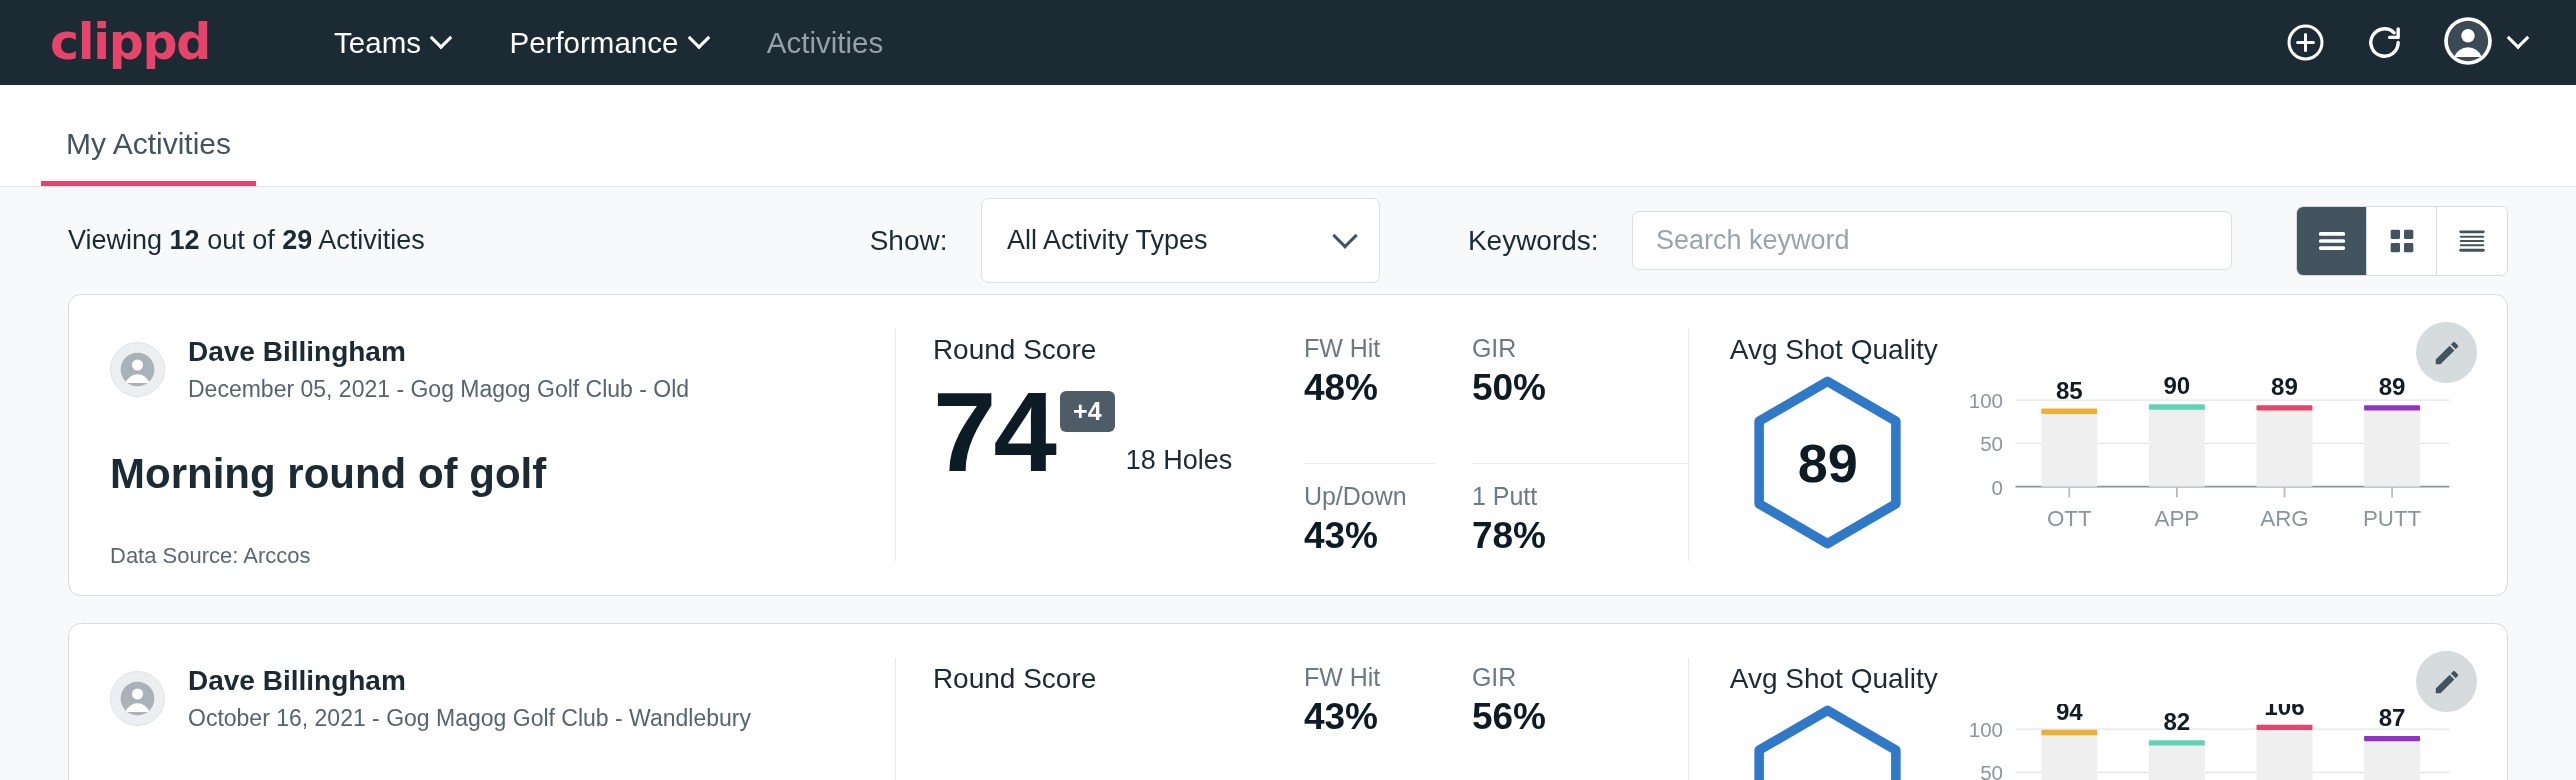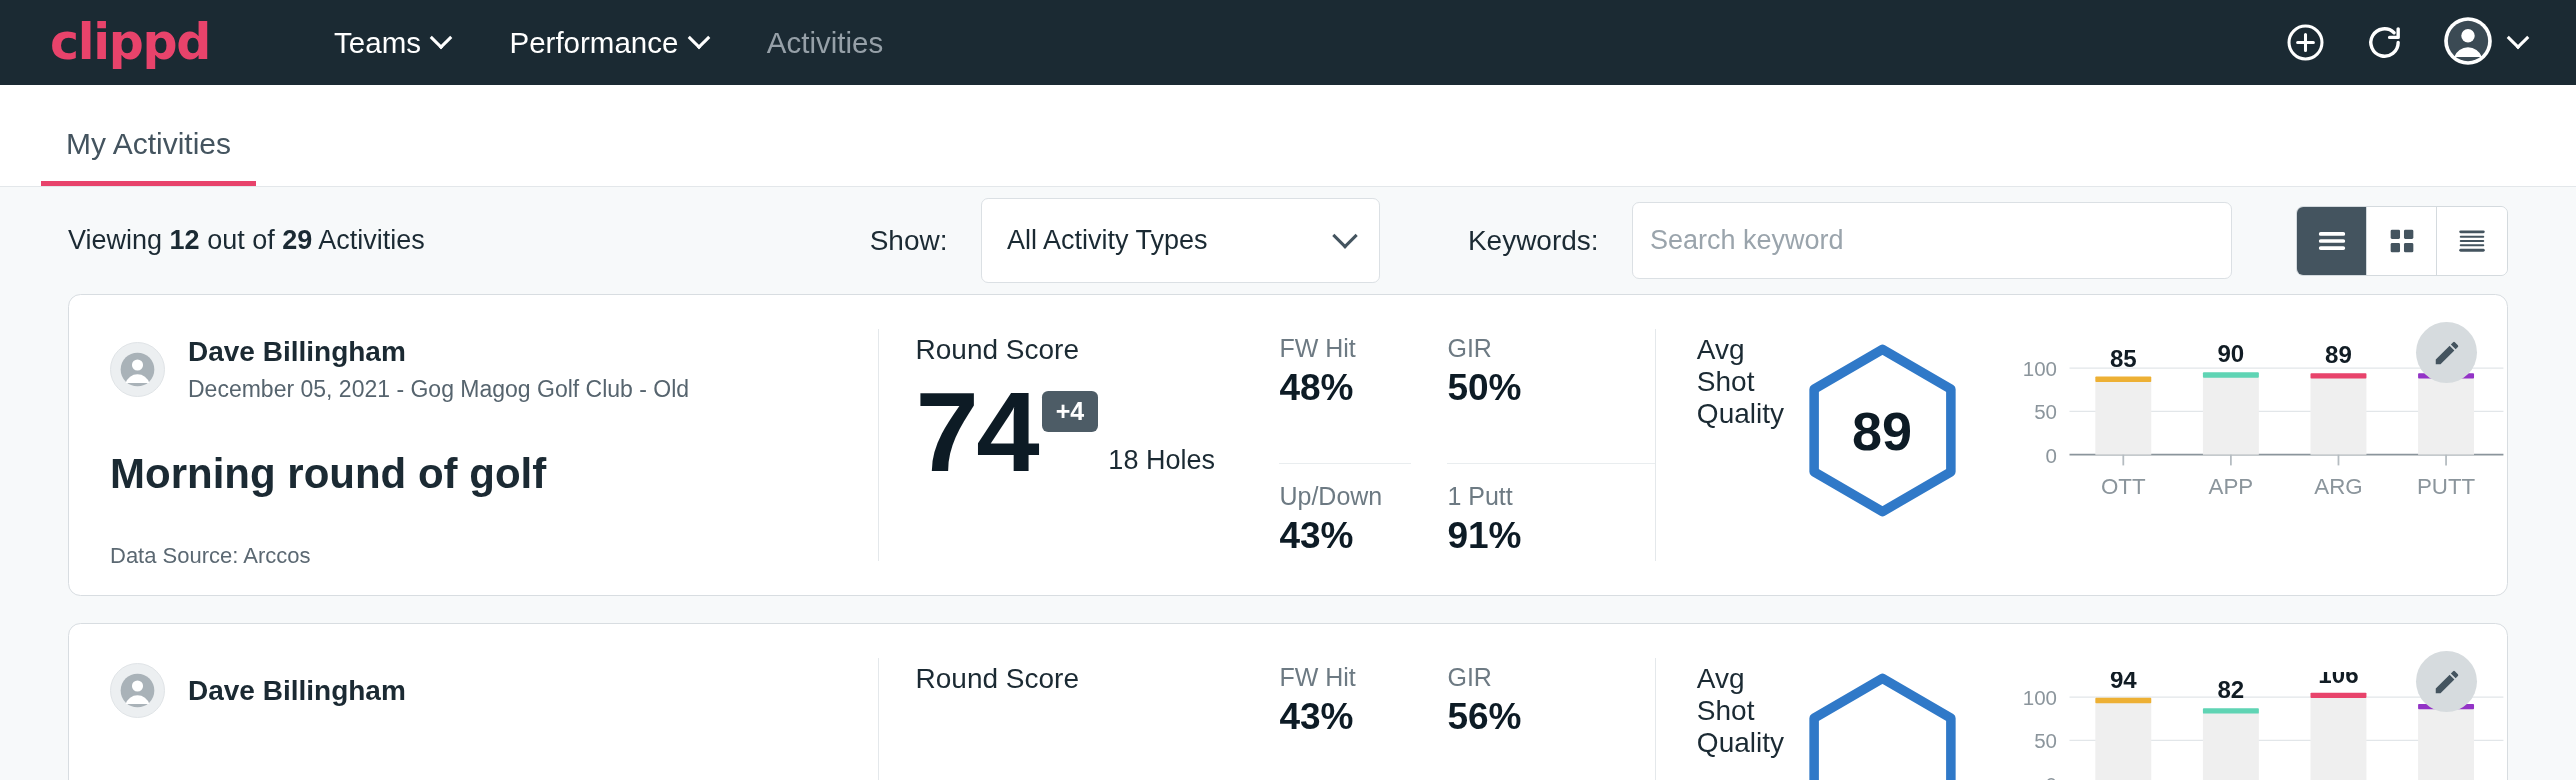--- a/index.html
+++ b/index.html
@@ -115,26 +115,26 @@
   }
   .select-box .sel-chev {
     margin-left: auto;
     width: 18px; height: 18px;
     border-right: 3.6px solid #44545f;
     border-bottom: 3.6px solid #44545f;
     transform: rotate(45deg) translate(-3.6px,-3.6px);
   }
   .kw-gap { width: 64px; }
   .search-box {
-    width: 600px; height: 77px;
+    width: 600px; height: 59px;
     background: #ffffff;
     border: 0.9px solid #dbe0e4;
     border-radius: 7.1px;
     display: flex; align-items: center;
-    padding: 0 17px;
+    padding: 0 23px;
     cursor: text;
   }
   .search-box input {
     border: none; outline: none;
     font-size: 27px;
     font-family: "Liberation Sans", sans-serif;
     color: #1b2a33;
     width: 100%;
     background: transparent;
   }
@@ -262,21 +262,21 @@
   .stat { }
   .stat-lbl { font-size: 25px; color: #6d7a83; }
   .stat-val { font-size: 37px; font-weight: 700; color: #0d1b25; margin-top: 3.6px; }
   .stat.sep { border-bottom: 0.9px solid #e9edef; padding-bottom: 16px; margin-bottom: 18px; }
 
   
   .col-quality {
     flex: 1;
     padding: 39px 0 0 41px;
     display: flex;
-    flex-direction: row;
+    flex-direction: column;
   }
   .quality-body {
     display: flex;
     align-items: flex-start;
     margin-top: 9px;
   }
   .hexwrap { width: 196px; flex: none; display:flex; justify-content:center; }
   .hexnum {
     position: absolute;
     font-size: 54px; font-weight: 700; color: #0d1b25;
@@ -445,21 +445,21 @@
       <div class="stat sep">
         <div class="stat-lbl">GIR</div>
         <div class="stat-val">50%</div>
       </div>
       <div class="stat">
         <div class="stat-lbl">Up/Down</div>
         <div class="stat-val">43%</div>
       </div>
       <div class="stat">
         <div class="stat-lbl">1 Putt</div>
-        <div class="stat-val">91%</div>
+        <div class="stat-val">78%</div>
       </div>
     </div>
 
     <div class="vdiv"></div>
 
     <div class="col-quality">
       <div class="sect-label">Avg Shot Quality</div>
       <div class="quality-body">
         <div class="hexwrap">
           <div class="hexbox">
@@ -512,20 +512,21 @@
         <span class="avatar-sm">
           <svg width="43" height="43" viewBox="0 0 24 24">
             <circle cx="12" cy="12" r="11" fill="#eceff1"></circle>
             <circle cx="12" cy="12" r="9.4" fill="#a9b2b8"></circle>
             <circle cx="12" cy="9.5" r="3.1" fill="#ffffff"></circle>
             <path d="M5.4 19.6a6.9 6.9 0 0 1 13.2 0z" fill="#ffffff"></path>
           </svg>
         </span>
         <div>
           <div class="id-name">Dave Billingham</div>
+          <div class="id-sub">October 16, 2021 - Gog Magog Golf Club - Wandlebury</div>
         </div>
       </div>
       <div class="card-title"></div>
       <div class="card-src"></div>
     </div>
 
     <div class="vdiv"></div>
 
     <div class="col-score">
       <div class="sect-label">Round Score</div>

